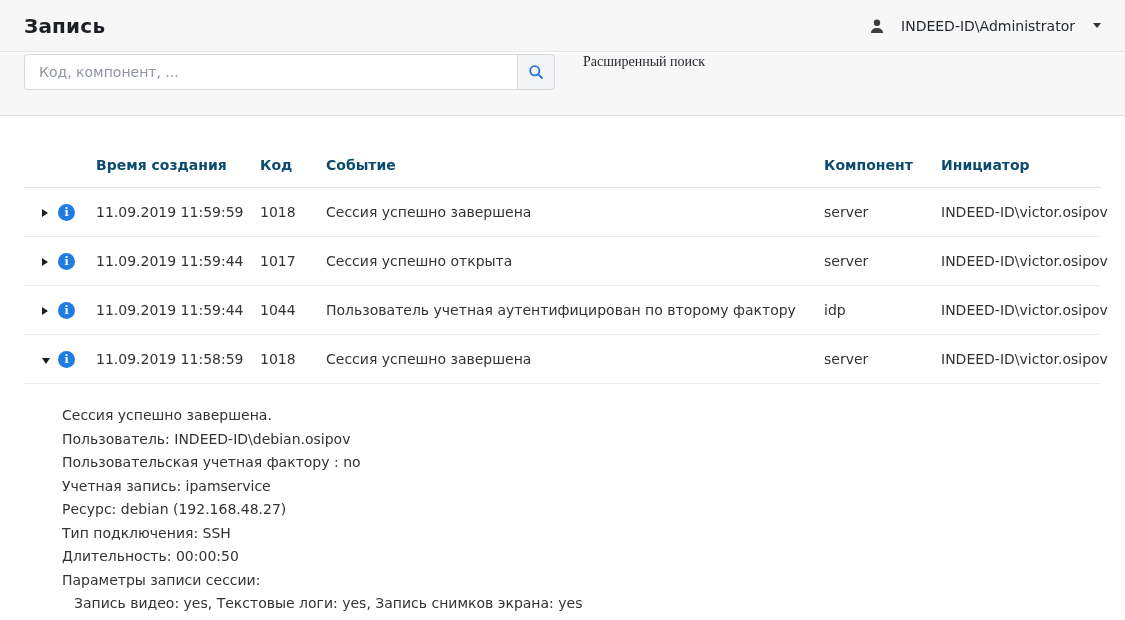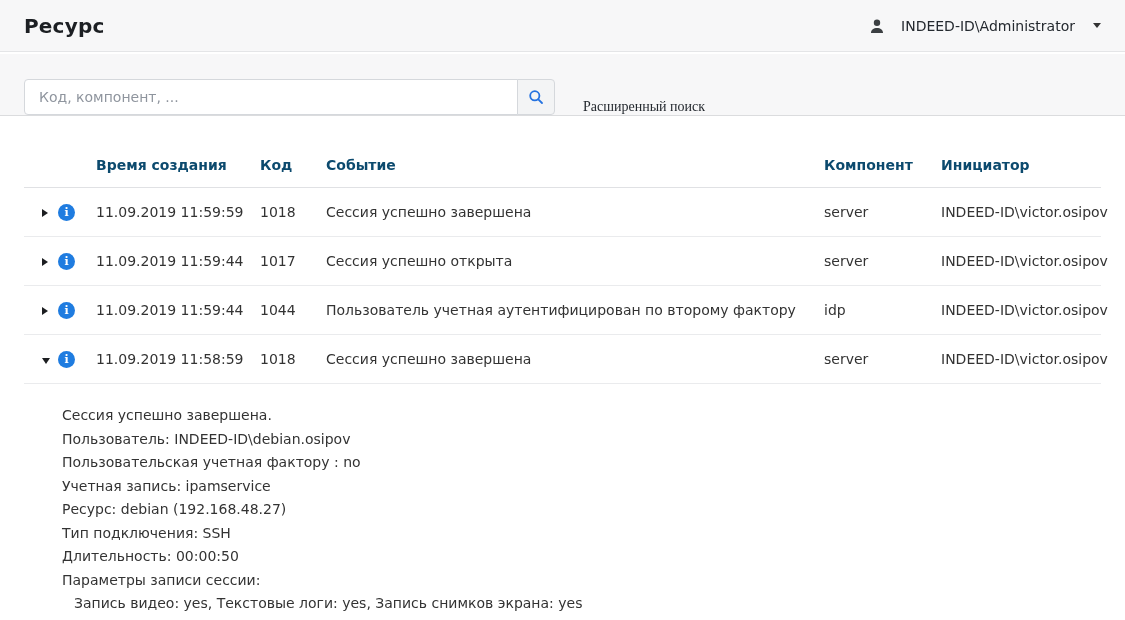--- a/index.html
+++ b/index.html
@@ -43,21 +43,21 @@
     margin-left: 2px;
   }
 
   
   .search-panel {
     margin-top: 2px;
     height: 62px;
     background: #f7f7f8;
     border-bottom: 1px solid #dbdcde;
     display: flex;
-    align-items: flex-end;
+    align-items: flex-start;
     padding: 0 24px;
   }
   .input-group { display: flex; height: 36px; }
   .search-input {
     width: 494px;
     height: 36px;
     border: 1px solid #d5d8dc;
     border-radius: 4px 0 0 4px;
     background: #ffffff;
     padding: 0 14px;
@@ -152,21 +152,21 @@
     padding: 20px 20px 14px 38px !important;
     border-bottom: 1px solid #d8d9db !important;
   }
   .detail-line { line-height: 23.5px; white-space: nowrap; }
   .detail-line.indented { padding-left: 12px; }
 </style>
 </head>
 <body>
 
 <div class="topbar">
-  <div class="page-title">Ресурс</div>
+  <div class="page-title">Запись</div>
   <div class="user-menu">
     <svg width="16" height="16" viewBox="0 0 16 16">
       <path d="M8 8a3.2 3.2 0 1 0 0-6.4A3.2 3.2 0 0 0 8 8zm-6 6.6c0-2.9 2.7-4.7 6-4.7s6 1.8 6 4.7v.4H2z" fill="#3c4043"></path>
     </svg>
     <span>INDEED-ID\Administrator</span>
     <span class="caret-down"></span>
   </div>
 </div>
 
 <div class="search-panel">

